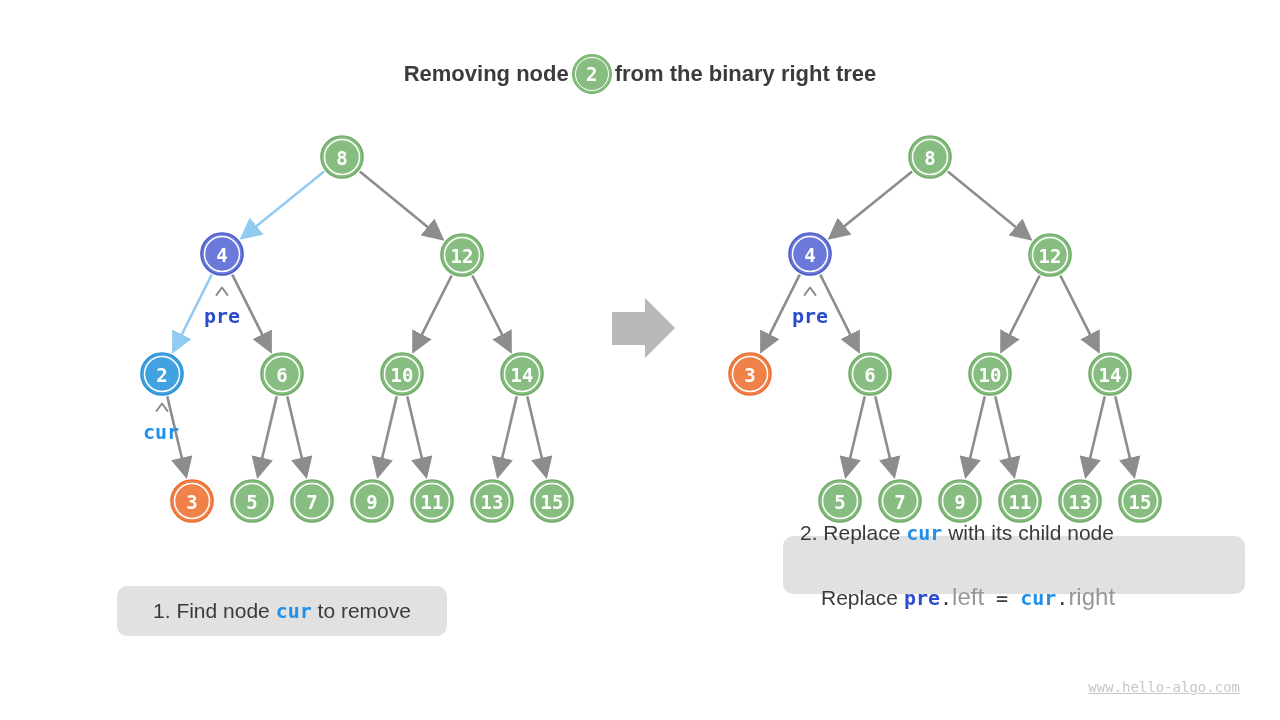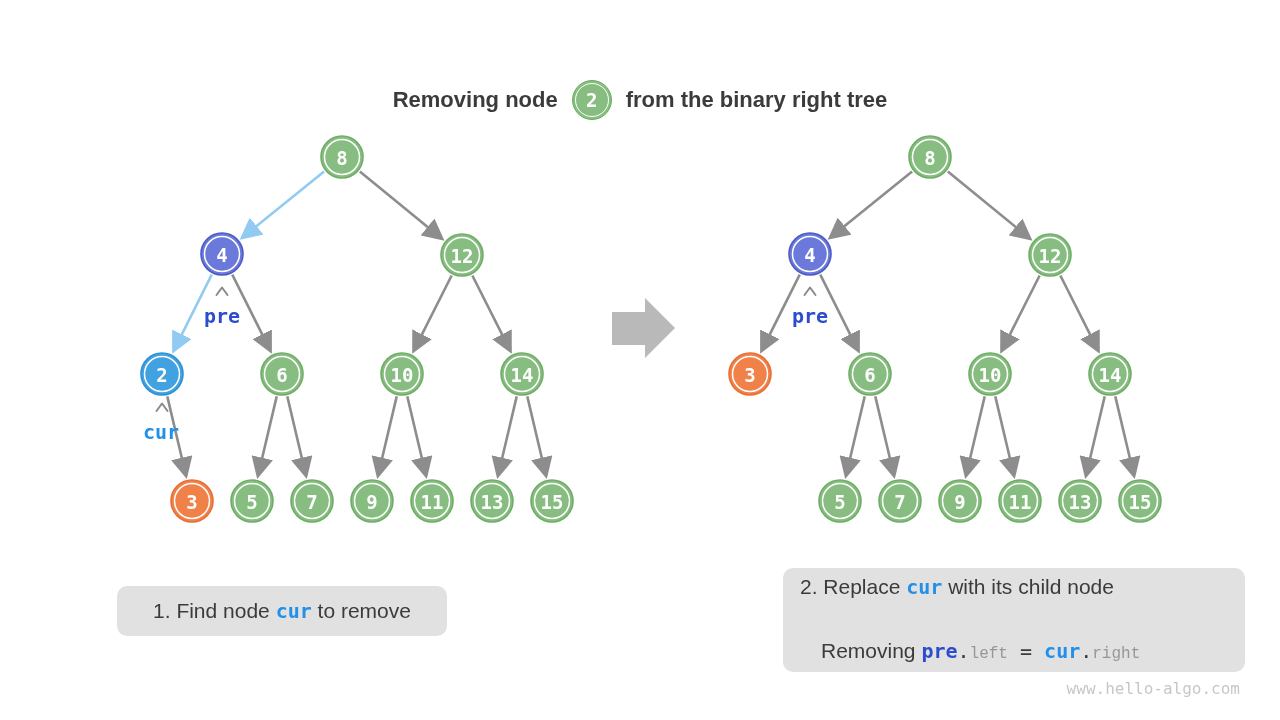--- a/index.html
+++ b/index.html
@@ -2,22 +2,22 @@
 <html style="--dark: #3b3b3b; --gray: #979797; --cur: #2090ea; --pre: #2b4ccc; --capbg: #e1e1e1; --wm: #c7c7c7; --greenfill: #87bd80; --greenborder: #6fae66;"><head>
 <meta charset="utf-8">
 <style>
   html,body { margin:0; padding:0; background:#ffffff; }
   .stage {
     position:relative; width:1280px; height:720px; background:#ffffff;
     overflow:hidden; font-family:"Liberation Sans", sans-serif;
   }
   .title {
     position:absolute; top:54px; left:0; width:100%;
-    display:flex; justify-content:center; align-items:center; gap:14px;
-    font-weight:bold; font-size:22px; color:var(--dark);margin-top:26px;
+    display:flex; justify-content:center; align-items:center; gap:3px;
+    font-weight:bold; font-size:22px; color:var(--dark);
   }
   .title-badge {
     width:40px; height:40px; border-radius:50%;
     background:var(--greenfill); border:1.5px solid var(--greenborder);
     position:relative; display:flex; align-items:center; justify-content:center;
     color:#fff; font-family:"DejaVu Sans Mono", monospace; font-weight:bold; font-size:19px;
     box-sizing:border-box;
   }
   .title-badge::after {
     content:""; position:absolute; inset:2px; border:1.5px solid #ffffff; border-radius:50%;
@@ -28,24 +28,24 @@
     position:absolute; background:var(--capbg); border-radius:10px;
     display:flex; flex-direction:column; justify-content:center; align-items:center;
     font-size:21px; color:var(--dark); box-sizing:border-box;
   }
   .caption.multi { align-items:flex-start; padding-left:17px; }
   .caption.multi .cap-line:nth-child(2) { margin-left:21px; }
   .cap-line { line-height:33px; white-space:pre; }
   .seg-cur { font-family:"DejaVu Sans Mono", monospace; font-weight:bold; color:var(--cur); font-size:20px; }
   .seg-pre { font-family:"DejaVu Sans Mono", monospace; font-weight:bold; color:var(--pre); font-size:20px; }
   .seg-m   { font-family:"DejaVu Sans Mono", monospace; color:var(--dark); font-size:20px; }
-  .seg-g   { font-family:Liberation Mono, monospace; color:var(--gray); font-size:16px; }
+  .seg-g   { font-family:Liberation Sans, sans-serif; color:var(--gray); font-size:24px; }
   .watermark {
     position:absolute; top:679px; right:40px;
-    font-family:"DejaVu Sans Mono", monospace; font-size:16px; color:var(--wm);
+    font-family:"DejaVu Sans Mono", monospace; font-size:14px; color:var(--wm);text-decoration:underline;
   }
 </style>
 </head>
 <body>
 
 <div class="stage">
 
   <div class="title">
     <span>Removing node</span>
     <span class="title-badge">
@@ -239,21 +239,21 @@
           <text x="810" y="316" fill="#2b4ccc" text-anchor="middle" dominant-baseline="central" font-weight="bold" font-size="20" font-family="&quot;DejaVu Sans Mono&quot;, monospace">pre</text>
         </g>
       </g>
       <polygon points="612,312 645,312 645,298 675,328 645,358 645,345 612,345" fill="#b9b9b9"></polygon>
     </svg>
 
   <div id="captions">
       <div class="caption" style="left: 117px; top: 586px; width: 330px; height: 50px;">
         <div class="cap-line"><span class="seg-p">1. Find node </span><span class="seg-cur">cur</span><span class="seg-p"> to remove</span></div>
       </div>
-      <div class="caption multi" style="left: 783px; top: 568px; width: 462px; height: 104px; gap: 30px;">
+      <div class="caption multi" style="left: 783px; top: 536px; width: 462px; height: 58px; gap: 30px;">
         <div class="cap-line"><span class="seg-p">2. Replace </span><span class="seg-cur">cur</span><span class="seg-p"> with its child node</span></div>
-        <div class="cap-line"><span class="seg-p">Removing </span><span class="seg-pre">pre</span><span class="seg-m">.</span><span class="seg-g">left</span><span class="seg-m"> = </span><span class="seg-cur">cur</span><span class="seg-m">.</span><span class="seg-g">right</span></div>
+        <div class="cap-line"><span class="seg-p">Replace </span><span class="seg-pre">pre</span><span class="seg-m">.</span><span class="seg-g">left</span><span class="seg-m"> = </span><span class="seg-cur">cur</span><span class="seg-m">.</span><span class="seg-g">right</span></div>
       </div>
     </div>
 
   <div class="watermark">www.hello-algo.com</div>
 
 </div>
 
 </body></html>

